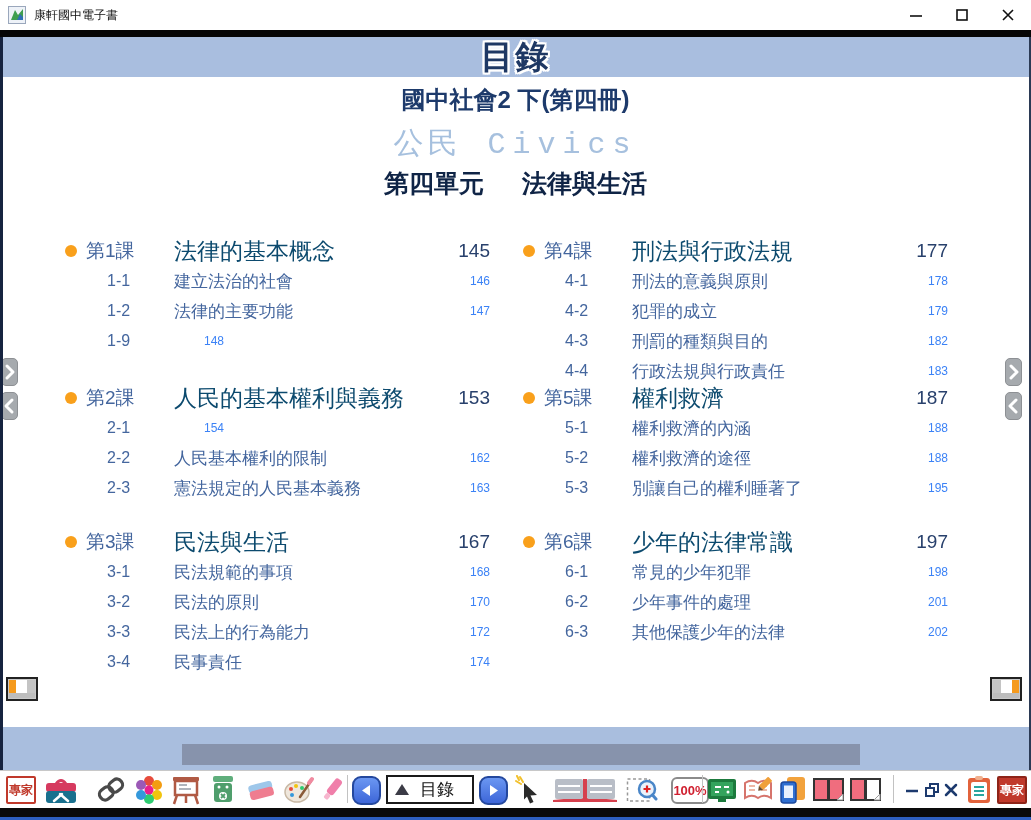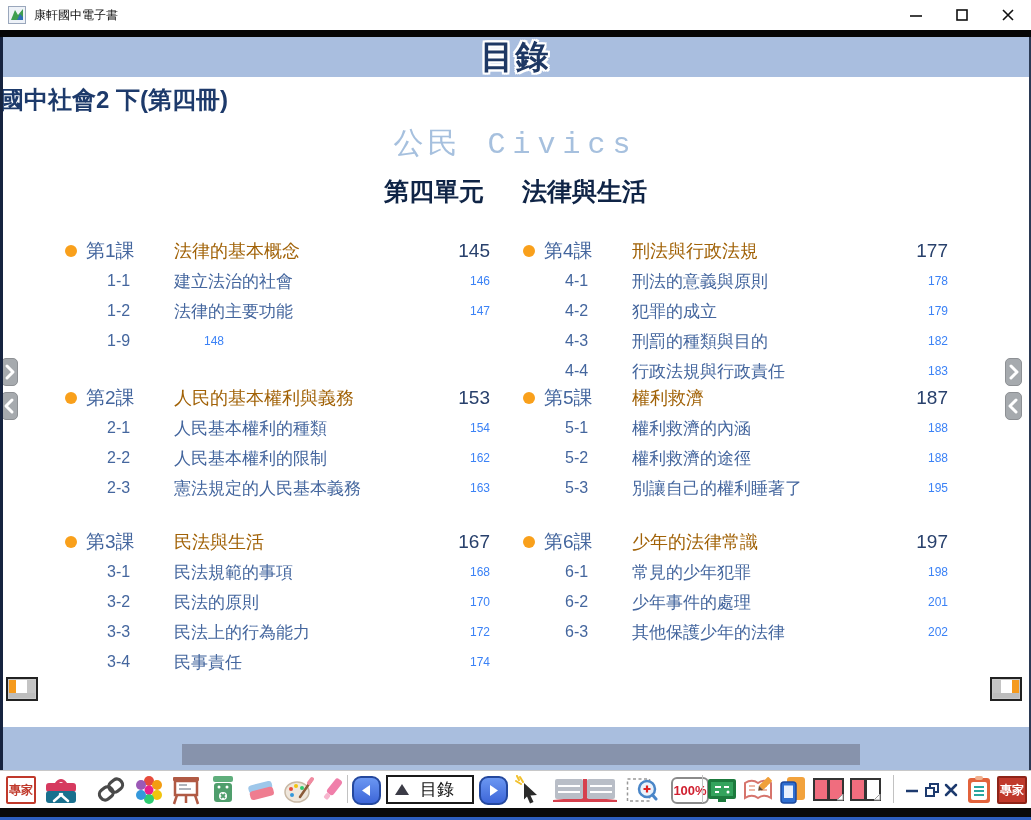--- a/index.html
+++ b/index.html
@@ -17,43 +17,43 @@
 
   
   .content { position:absolute; top:37px; left:0; width:1031px; height:733px; background:#fff; }
   .left-edge { position:absolute; left:0; top:0; width:3px; height:733px; background:#16233f; }
   .right-edge { position:absolute; right:0; top:0; width:2px; height:733px; background:#2b3a55; }
 
   .banner { position:absolute; top:0; left:0; width:1031px; height:40px; background:#a9bedf; display:flex; align-items:center; justify-content:center; }
   .banner .page-title { font-size:33px; font-weight:bold; color:#1e3864; letter-spacing:2px;
     text-shadow:-2px -2px 0 #fff,2px -2px 0 #fff,-2px 2px 0 #fff,2px 2px 0 #fff,0 -2px 0 #fff,0 2px 0 #fff,-2px 0 0 #fff,2px 0 0 #fff; }
 
-  .book-title { position:absolute; top:47px; left:0; width:1031px; text-align:left; font-size:24px; font-weight:bold; color:#1d3a6b; }
+  .book-title { position:absolute; top:47px; left:0; width:1031px; text-align:center; font-size:24px; font-weight:bold; color:#1d3a6b; }
   .subject-line { position:absolute; top:86px; left:0; width:1031px; display:flex; justify-content:center; gap:26px; align-items:baseline; }
   .subject-zh { font-size:30px; color:#a6c0de; letter-spacing:4px; }
   .subject-en { font-size:30px; color:#a6c0de; letter-spacing:7px; font-family:"Liberation Mono","DejaVu Sans Mono",monospace; }
   .unit-line { position:absolute; top:130px; left:0; width:1031px; display:flex; justify-content:center; gap:38px; }
-  .unit-line span { font-size:25px; font-weight:bold; color:#0f2446;margin-top:8px; }
+  .unit-line span { font-size:25px; font-weight:bold; color:#0f2446; }
 
   
   .toc-col { position:absolute; top:183px; width:428px; height:470px; }
   .toc-col.left  { left:62px; }
   .toc-col.right { left:520px; }
   .chapter-block { position:absolute; left:0; width:428px; }
   .chapter-block:nth-child(1){ top:16px; }
   .chapter-block:nth-child(2){ top:163px; }
   .chapter-block:nth-child(3){ top:307px; }
 
   .row { display:flex; align-items:center; height:30px; cursor:pointer; }
   .row .c1 { width:112px; flex:none; display:flex; align-items:center; }
   .row .c2 { flex:1; min-width:0; white-space:nowrap; }
   .row .c3 { width:50px; flex:none; text-align:right; }
   .chapter .bullet { width:12px; height:12px; border-radius:50%; background:#f9a01b; margin:0 9px 0 3px; flex:none; }
   .chapter .label { font-size:19px; color:#44669e; }
-  .chapter .c2 { font-size:18px; color:#a16207; }
+  .chapter .c2 { font-size:23px; color:#0c4a6e; }
   .chapter .c3 { font-size:19px; color:#28406c; }
   .sub .c1 { padding-left:45px; }
   .sub .num { font-size:16px; color:#44669e; }
   .sub .c2 { font-size:17px; color:#44669e; }
   .sub .c3 { font-size:12px; color:#3b82f6; }
 
   
   .side-arrow { position:absolute; width:17px; height:28px; background:#a6aaae; border:1px solid #8d9094; border-radius:5px; display:flex; align-items:center; justify-content:center; cursor:pointer; }
   .sa-l1 { left:1px; top:321px; }  .sa-l2 { left:1px; top:355px; }
   .sa-r1 { right:9px; top:321px; } .sa-r2 { right:9px; top:355px; }
@@ -167,21 +167,20 @@
             <span class="bullet"></span>
             <span class="label">第2課</span>
           </span>
           <span class="c2">人民的基本權利與義務</span>
           <span class="c3">153</span>
         </div>
         <div class="row sub">
           <span class="c1">
             <span class="num">2-1</span>
           </span>
-          <span class="c2">人民基本權利的種類</span>
           <span class="c3">154</span>
         </div>
         <div class="row sub">
           <span class="c1">
             <span class="num">2-2</span>
           </span>
           <span class="c2">人民基本權利的限制</span>
           <span class="c3">162</span>
         </div>
         <div class="row sub">

